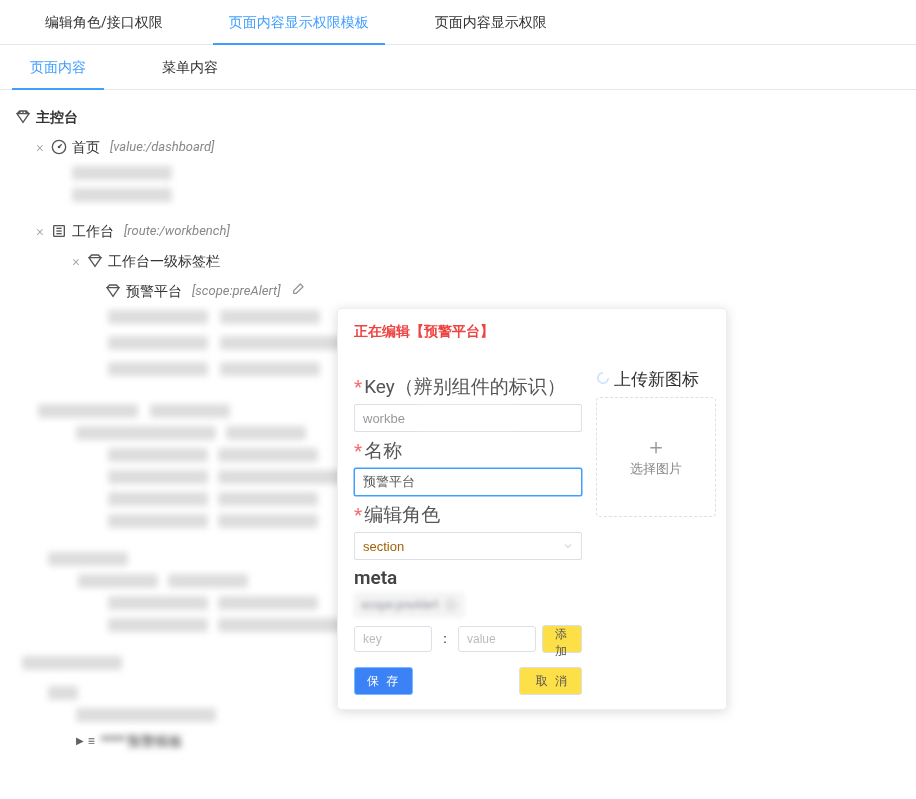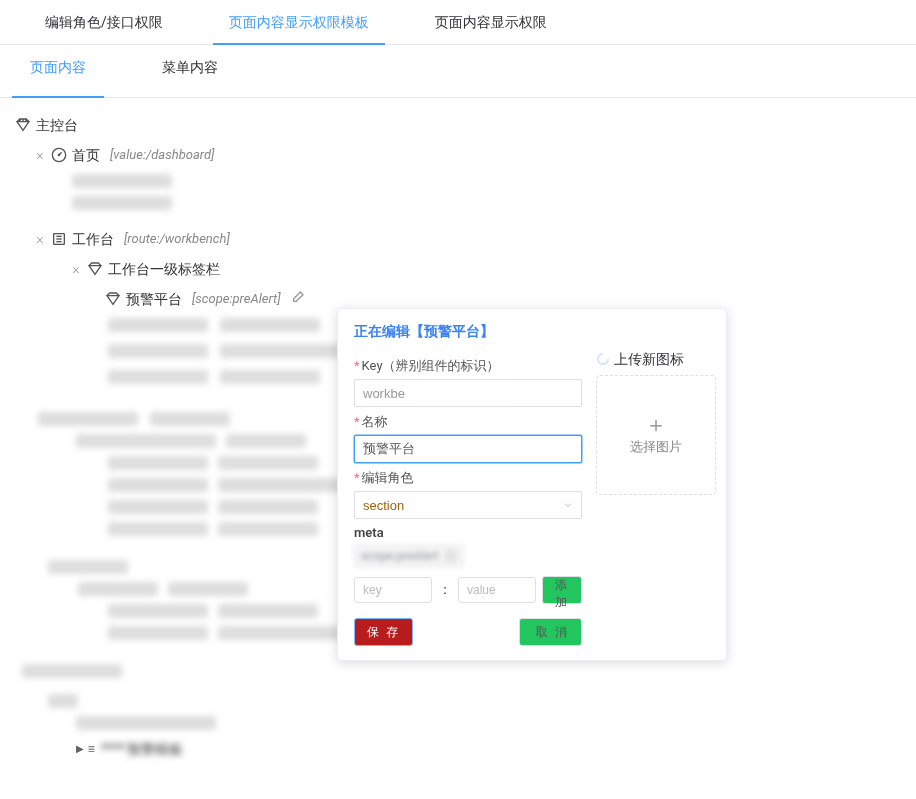--- a/index.html
+++ b/index.html
@@ -38,21 +38,21 @@
       background: #409EFF;
     }
 
     
     .subtabs {
       display: flex;
       border-bottom: 1px solid #e4e7ed;
       padding: 0 12px;
     }
     .subtab {
-      padding: 14px 18px 20px;
+      padding: 14px 18px 12px;
       color: #303133;
       cursor: pointer;
       position: relative;
       margin-right: 40px;
     }
     .subtab.active {
       color: #409EFF;
     }
     .subtab.active::after {
       content: "";
@@ -65,21 +65,21 @@
     
     .tree-container {
       padding: 12px 8px;
     }
     .tree-row {
       display: flex;
       align-items: center;
       padding: 4px 0;
       line-height: 22px;
     }
-    .indent-0 { padding-left: 6px; }
+    .indent-0 { padding-left: 6px; font-weight: bold; }
     .indent-1 { padding-left: 24px; }
     .indent-3 { padding-left: 60px; }
     .indent-4 { padding-left: 96px; }
     .indent-5 { padding-left: 100px; }
 
     .close-x {
       width: 16px;
       text-align: center;
       color: #909399;
       margin-right: 2px;
@@ -124,28 +124,28 @@
       width: 390px;
       background: #fff;
       border: 1px solid #ebeef5;
       border-radius: 4px;
       box-shadow: 0 2px 12px rgba(0,0,0,.15);
       padding: 14px 16px 14px;
     }
     .panel-title {
       font-size: 14px;
       font-weight: 700;
-      color: #3b82f6;
-      margin-bottom: 10px;
+      color: #ef4444;
+      margin-bottom: 27px;
     }
     .panel-body { display: flex; }
     .form-left { flex: 1.3; padding-right: 14px; }
     .form-right { width: 120px; }
 
-    .field-label { font-size: 13px; margin: 6px 0 4px; color: #555; }
+    .field-label { font-size: 19px; margin: 6px 0 4px; color: #555; }
     .req::before { content: "*"; color: #f56c6c; margin-right: 2px; }
 
     .text-input {
       width: 100%;
       height: 28px;
       border: 1px solid #dcdfe6;
       border-radius: 2px;
       padding: 2px 8px;
       font-size: 13px;
       color: #555;
@@ -195,30 +195,30 @@
       font-size: 12px;
       color: #555;
       width: 78px;
     }
     .kv-input::placeholder { color: #bbb; }
 
     .btn {
       height: 28px;
       border-radius: 3px;
       border: 1px solid #dcdfe6;
-      background: #22c55e;
+      background: #fde047;
       color: #555;
       font-size: 12px;
       padding: 0 12px;
       cursor: pointer;
       letter-spacing: 2px;
     }
     .btn-primary {
       border-color: #79bbff;
-      background: #b91c1c;
+      background: #3b82f6;
       color: #fff;
     }
     .btn-row { display: flex; justify-content: space-between; align-items: center; margin-top: 14px; }
 
     .upload-box {
       width: 120px;
       height: 120px;
       border: 1px dashed #dcdfe6;
       border-radius: 4px;
       display: flex;
@@ -442,21 +442,21 @@
       </div>
     </div>
 
     <div class="form-right">
       <div class="upload-label-row">
         <span style="color:#cfe4fb;">
           <svg width="14" height="14" viewBox="0 0 24 24" fill="none" stroke="currentColor" stroke-width="3">
             <path d="M12 3a9 9 0 1 0 9 9"></path>
           </svg>
         </span>
-        <span style="font-size:14px;">上传新图标</span>
+        <span style="font-size:17px;">上传新图标</span>
       </div>
       <div class="upload-box">
         <div class="plus">＋</div>
         <div style="margin-top:2px;">选择图片</div>
       </div>
     </div>
   </div>
 </div>
 
 </body></html>

